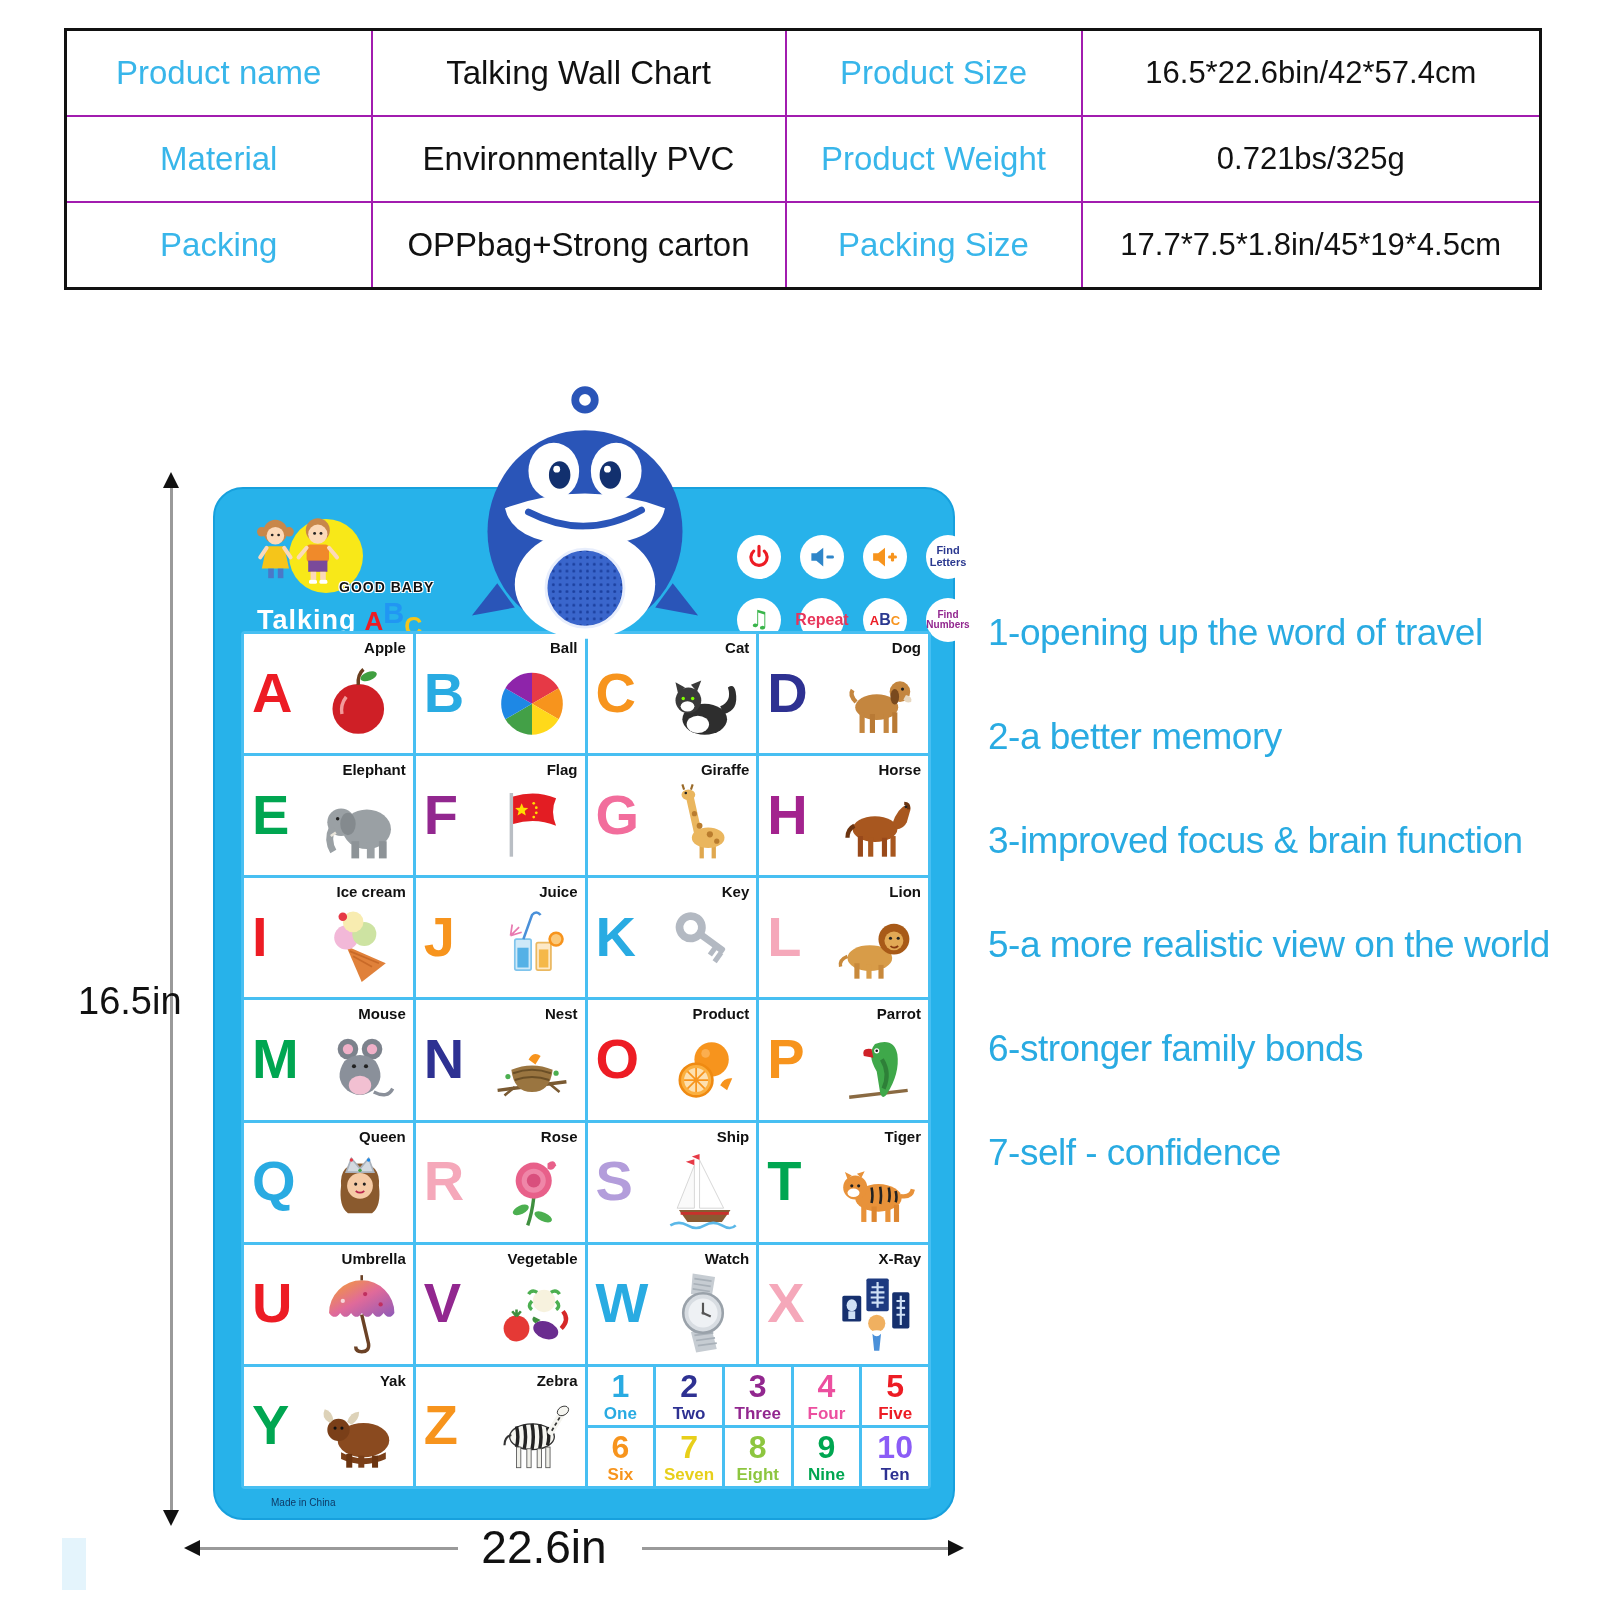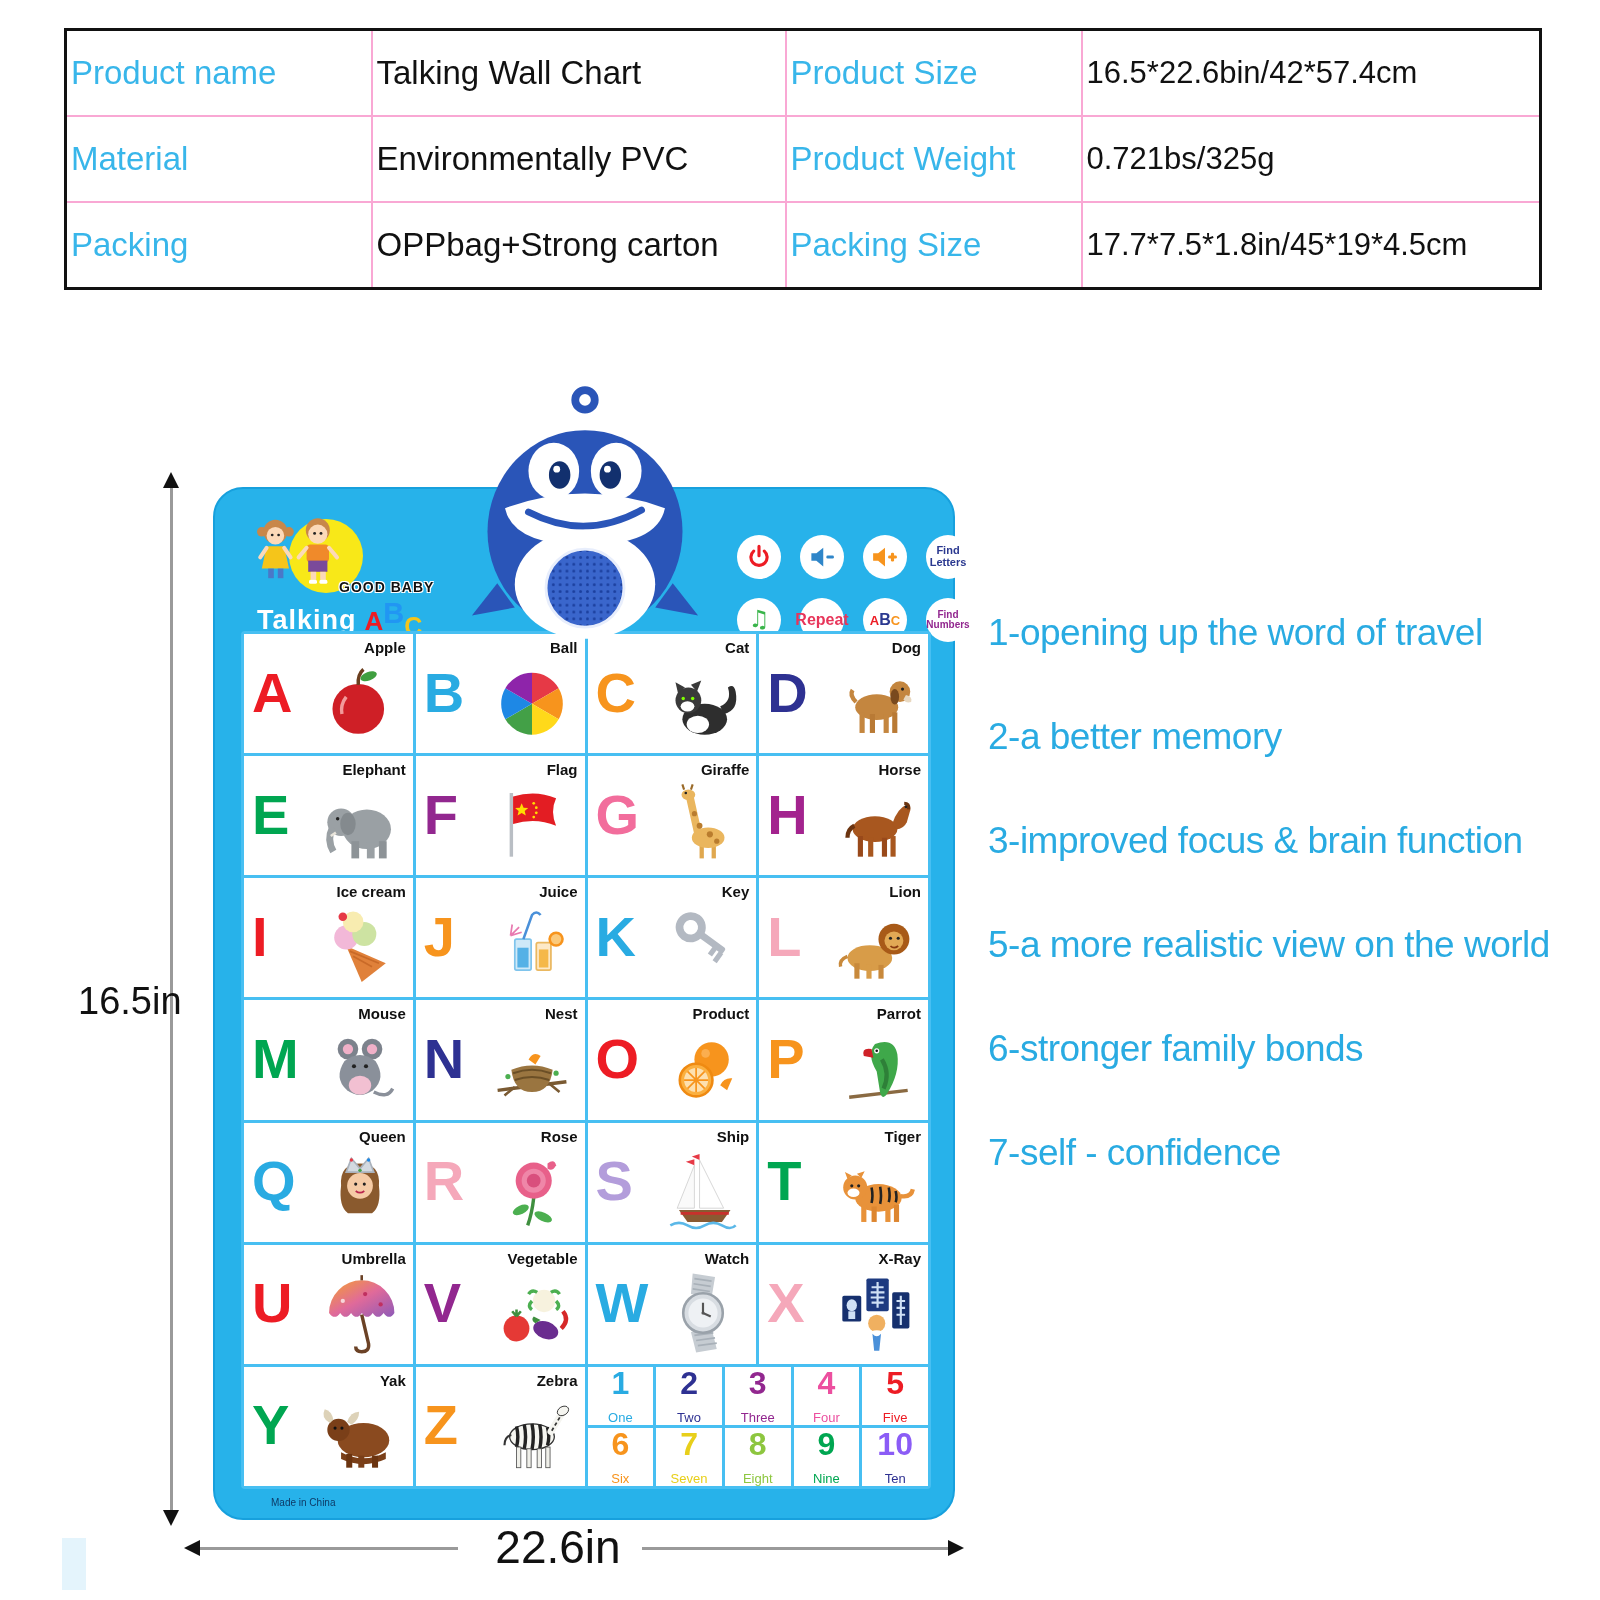--- a/index.html
+++ b/index.html
@@ -1,35 +1,35 @@
 <!DOCTYPE html>
 <html><head>
 <meta charset="utf-8">
 <style>
   html,body{margin:0;padding:0;background:#fff;}
   body{width:1600px;height:1600px;position:relative;font-family:"Liberation Sans",sans-serif;overflow:hidden;}
   .stage{position:absolute;left:0;top:0;width:1600px;height:1600px;}
 
   
   table.spec{position:absolute;left:64px;top:28px;border-collapse:collapse;table-layout:fixed;border:3px solid #111;}
-  table.spec td{border:2px solid #f9a8d4;height:84px;text-align:left;vertical-align:middle;font-size:33px;color:#111;padding:0 4px;white-space:nowrap;overflow:hidden;}
+  table.spec td{border:2px solid #a21caf;height:84px;text-align:center;vertical-align:middle;font-size:33px;color:#111;padding:0 4px;white-space:nowrap;overflow:hidden;}
   table.spec td.lbl{color:#38b6ea;}
   table.spec td.v4{font-size:31px;}
 
   
   .vline{position:absolute;left:170px;top:486px;width:3px;height:1024px;background:#9a9a9a;}
   .arr{position:absolute;width:0;height:0;}
   .arr.up{left:163px;top:472px;border-left:8px solid transparent;border-right:8px solid transparent;border-bottom:16px solid #111;}
   .arr.down{left:163px;top:1510px;border-left:8px solid transparent;border-right:8px solid transparent;border-top:16px solid #111;}
   .dim-h{position:absolute;left:78px;top:980px;font-size:38px;color:#111;}
   .hline1{position:absolute;left:196px;top:1547px;width:262px;height:3px;background:#9a9a9a;}
   .hline2{position:absolute;left:642px;top:1547px;width:308px;height:3px;background:#9a9a9a;}
   .arr.left{left:184px;top:1540px;border-top:8px solid transparent;border-bottom:8px solid transparent;border-right:16px solid #111;}
   .arr.right{left:948px;top:1540px;border-top:8px solid transparent;border-bottom:8px solid transparent;border-left:16px solid #111;}
-  .dim-w{position:absolute;left:466px;top:1520px;width:184px;text-align:center;font-size:46px;color:#111;}
+  .dim-w{position:absolute;left:452px;top:1520px;width:184px;text-align:center;font-size:46px;color:#111;}
   .strip{position:absolute;left:62px;top:1538px;width:24px;height:52px;background:#e4f4fc;}
 
   
   .chart{position:absolute;left:213px;top:487px;width:742px;height:1033px;background:#27b2ea;border-radius:30px;border:2px solid #17a0dd;box-sizing:border-box;}
   .penguin{position:absolute;left:468px;top:378px;width:234px;height:272px;}
   .penguin svg{width:100%;height:100%;}
 
   .logo{position:absolute;left:0;top:0;width:260px;height:150px;}
   .sun{position:absolute;left:74px;top:30px;width:74px;height:74px;border-radius:50%;background:#f8e818;}
   .kids{position:absolute;left:30px;top:22px;width:112px;height:88px;}
@@ -55,21 +55,21 @@
   .grid{position:absolute;left:26px;top:142px;width:690px;height:858px;background:#47bff2;border-radius:4px;
         display:grid;grid-template-columns:repeat(4,1fr);grid-template-rows:repeat(7,1fr);gap:3px;padding:3px;box-sizing:border-box;}
   .cell{background:#fff;position:relative;overflow:hidden;}
   .cell .letter{position:absolute;left:8px;top:50%;transform:translateY(-52%);font-size:56px;font-weight:bold;line-height:1;}
   .cell .word{position:absolute;right:7px;top:5px;font-size:15px;font-weight:bold;color:#111;}
   .cell .pic{position:absolute;right:8px;top:25px;width:90px;height:86px;}
   .cell .pic svg{width:100%;height:100%;}
   .numbers-panel{grid-column:3/5;display:grid;grid-template-columns:repeat(5,1fr);grid-template-rows:1fr 1fr;gap:3px;background:#47bff2;}
   .num-cell{background:#fff;display:flex;flex-direction:column;align-items:center;justify-content:center;line-height:1;}
   .num-cell .num{font-size:32px;font-weight:bold;}
-  .num-cell .numword{font-size:13px;font-weight:normal;margin-top:12px;}
+  .num-cell .numword{font-size:17px;font-weight:bold;margin-top:3px;}
   .madein{position:absolute;left:56px;top:1008px;font-size:10px;color:#0e3a66;}
 
   
   .benefits{position:absolute;left:988px;top:612px;display:flex;flex-direction:column;gap:62px;}
   .benefit{font-size:37px;color:#29abe2;letter-spacing:-0.5px;white-space:nowrap;}
 </style>
 </head>
 <body>
 
 <div class="stage">

